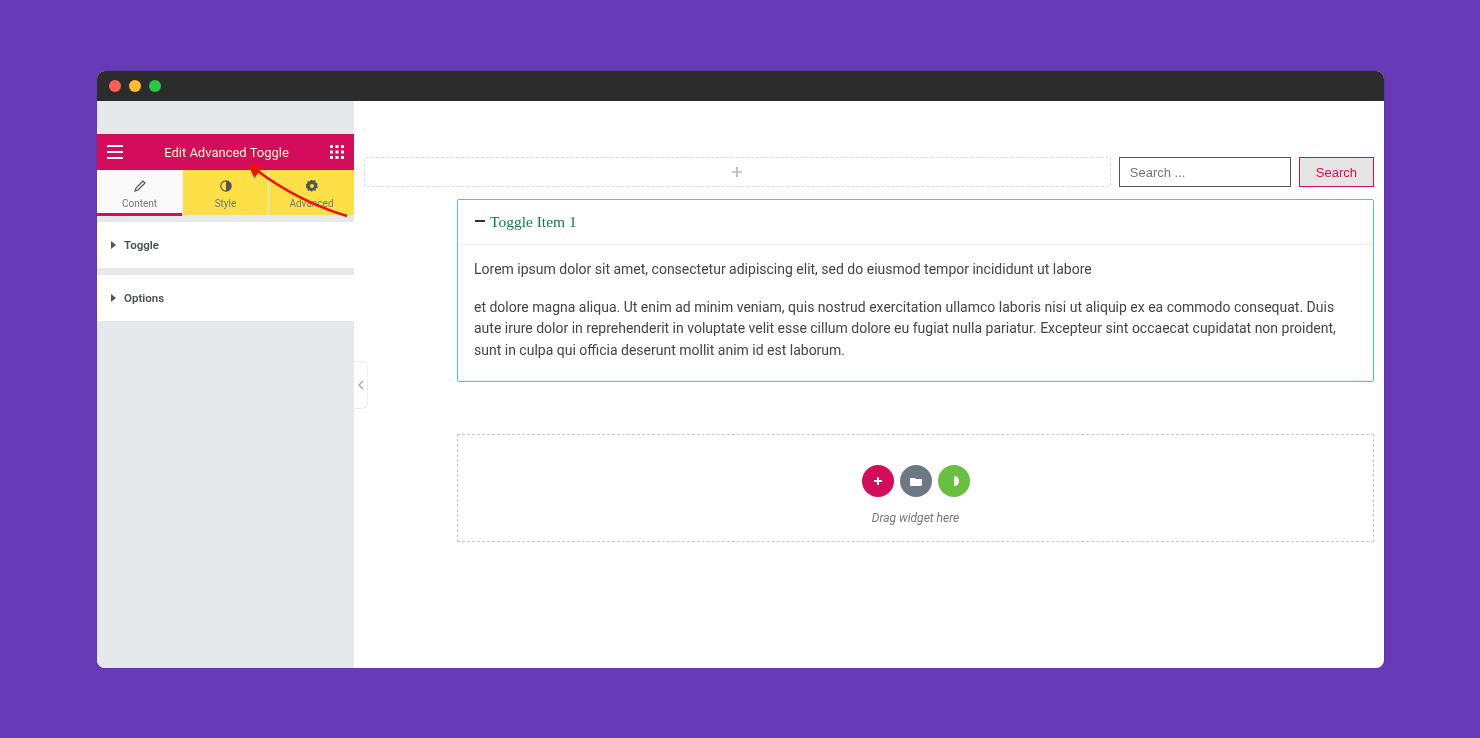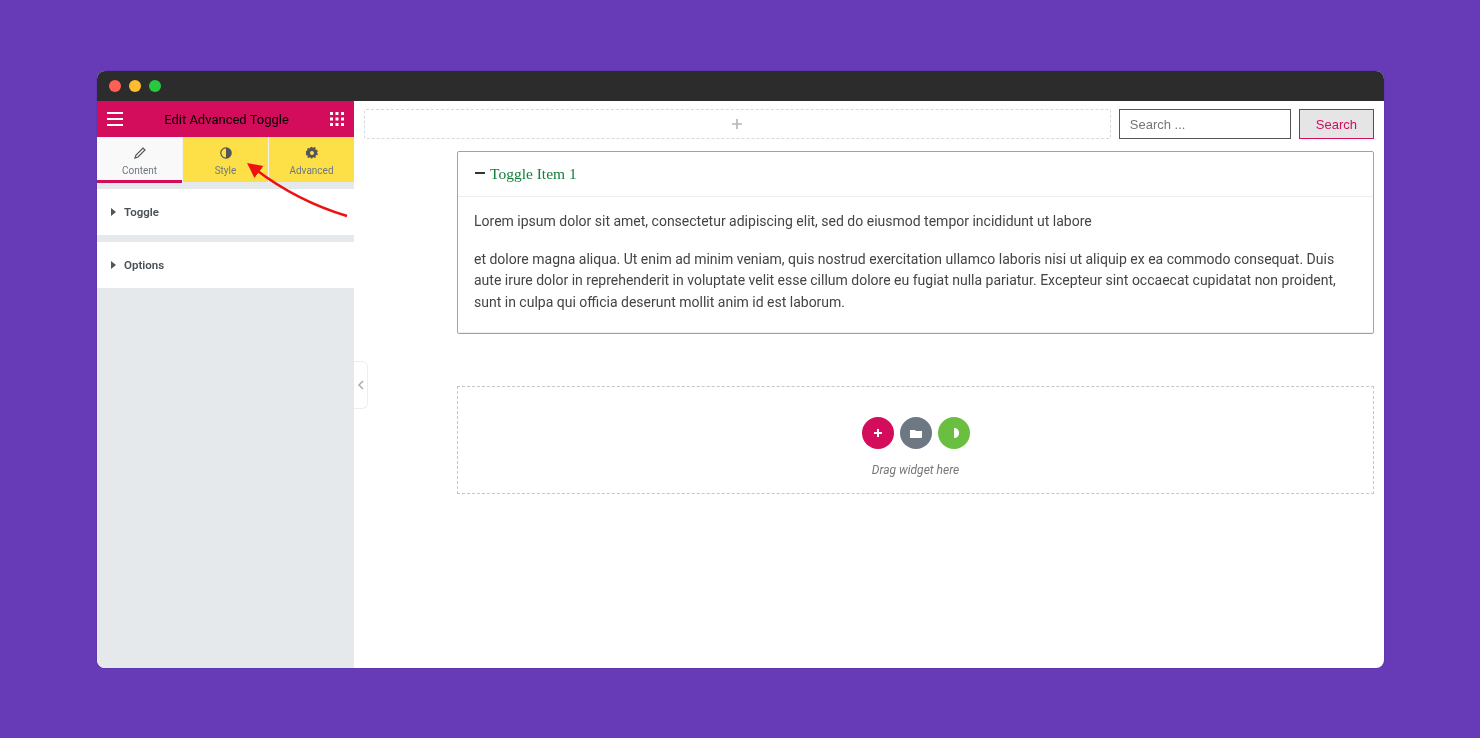--- a/index.html
+++ b/index.html
@@ -53,26 +53,27 @@
   .sidebar {
     width: 257px;
     background: #e6e9ec;
     display: flex;
     flex-direction: column;
     flex-shrink: 0;
   }
   .sidebar-header {
     height: 36px;
     background: var(--pink);
-    color: #000000;
+    color: #fef9c3;
     display: flex;
     align-items: center;
     justify-content: space-between;
     padding: 0 10px;
     font-size: 13px;
+    margin-top: 33px;
   }
   .sidebar-header .title { flex: 1; text-align: center; }
   .hamburger svg, .grid-icon svg { display:block; }
   .tabs {
     display: flex;
     background: #fde047;
     border-bottom: 1px solid #e6e9ec;
   }
   .tab {
     flex: 1;
@@ -142,20 +143,21 @@
     font-size:10px;
     cursor:pointer;
   }
 
   
   .main {
     flex:1;
     padding: 8px 10px 10px;
     overflow:auto;
     position:relative;
+    margin-top:48px;
   }
   .topbar {
     display:flex;
     align-items:stretch;
     gap:8px;
     margin-bottom:12px;
   }
   .add-section {
     flex:1;
     border:1px dashed #d5dadf;

